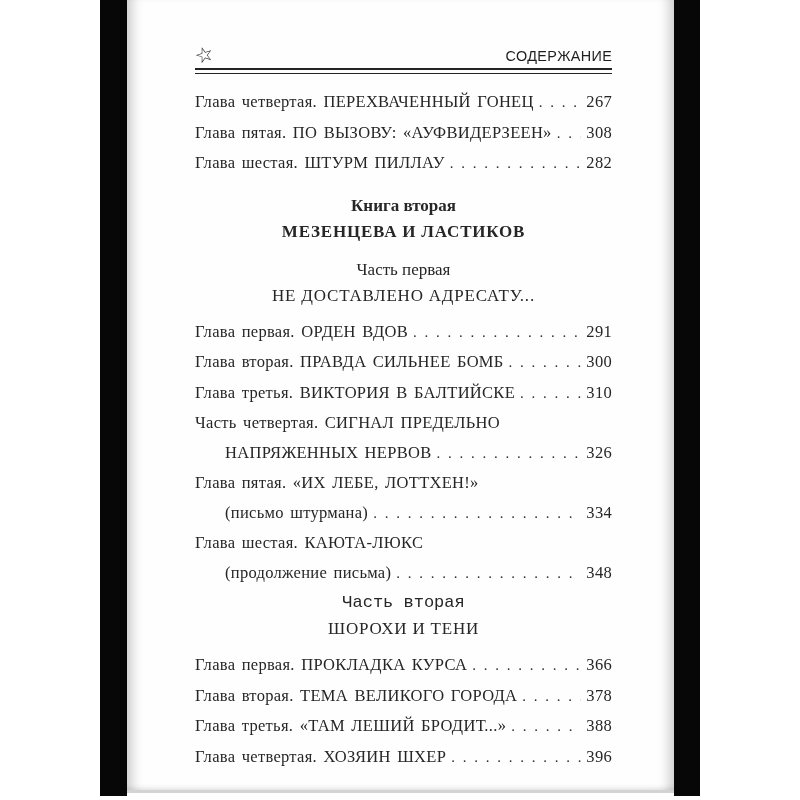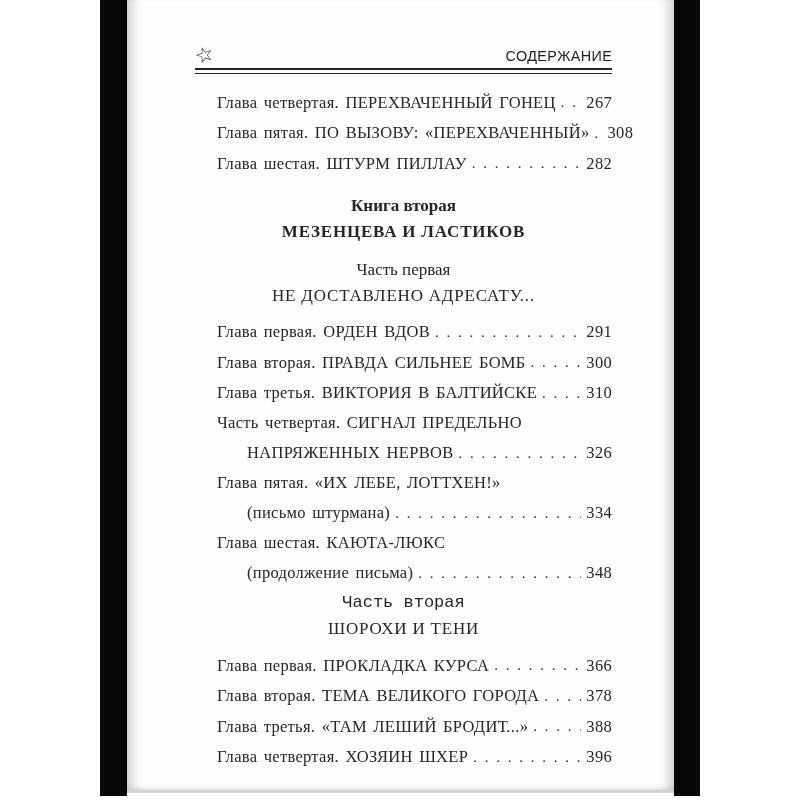--- a/index.html
+++ b/index.html
@@ -36,23 +36,23 @@
     font-family:"Liberation Sans", sans-serif;
     font-size:15px; letter-spacing:0.4px; color:#1e1e1e;
     transform:scaleX(0.96); transform-origin:right bottom;
   }
   .rule {
     margin-top:4px; height:3px;
     border-top:2px solid #242424; border-bottom:1px solid #242424;
   }
   .toc { margin-top:13px; }
   .row {
-    display:flex; align-items:center;
+    display:flex; align-items:flex-start;
     line-height:29.5px; font-size:16.5px;
-    white-space:nowrap; letter-spacing:0.3px; word-spacing:2px;margin-left:22px;
+    white-space:nowrap; letter-spacing:0.3px; word-spacing:2px;
   }
   .row.cont { padding-left:30px; }
   .leader { flex:1; overflow:hidden; margin:0 5px; min-width:8px; }
   .leader::after {
     content:". . . . . . . . . . . . . . . . . . . . . . . . . . . . . . . . . . . . . . . . . . . . . . . . . . . . . . . .";
     letter-spacing:1px; color:#2e2e2e; font-size:15px;
   }
   .pg { }
   .center { text-align:center; line-height:26px; font-size:17px; }
   .bold { font-weight:bold; }
@@ -81,21 +81,21 @@
     </div>
     <div class="rule"></div>
 
     <div class="toc">
       <div class="row">
         <span class="t">Глава четвертая. ПЕРЕХВАЧЕННЫЙ ГОНЕЦ</span>
         <span class="leader"></span>
         <span class="pg">267</span>
       </div>
       <div class="row">
-        <span class="t">Глава пятая. ПО ВЫЗОВУ: «ПЕРЕХВАЧЕННЫЙ»</span>
+        <span class="t">Глава пятая. ПО ВЫЗОВУ: «АУФВИДЕРЗЕЕН»</span>
         <span class="leader"></span>
         <span class="pg">308</span>
       </div>
       <div class="row">
         <span class="t">Глава шестая. ШТУРМ ПИЛЛАУ</span>
         <span class="leader"></span>
         <span class="pg">282</span>
       </div>
     </div>
 

